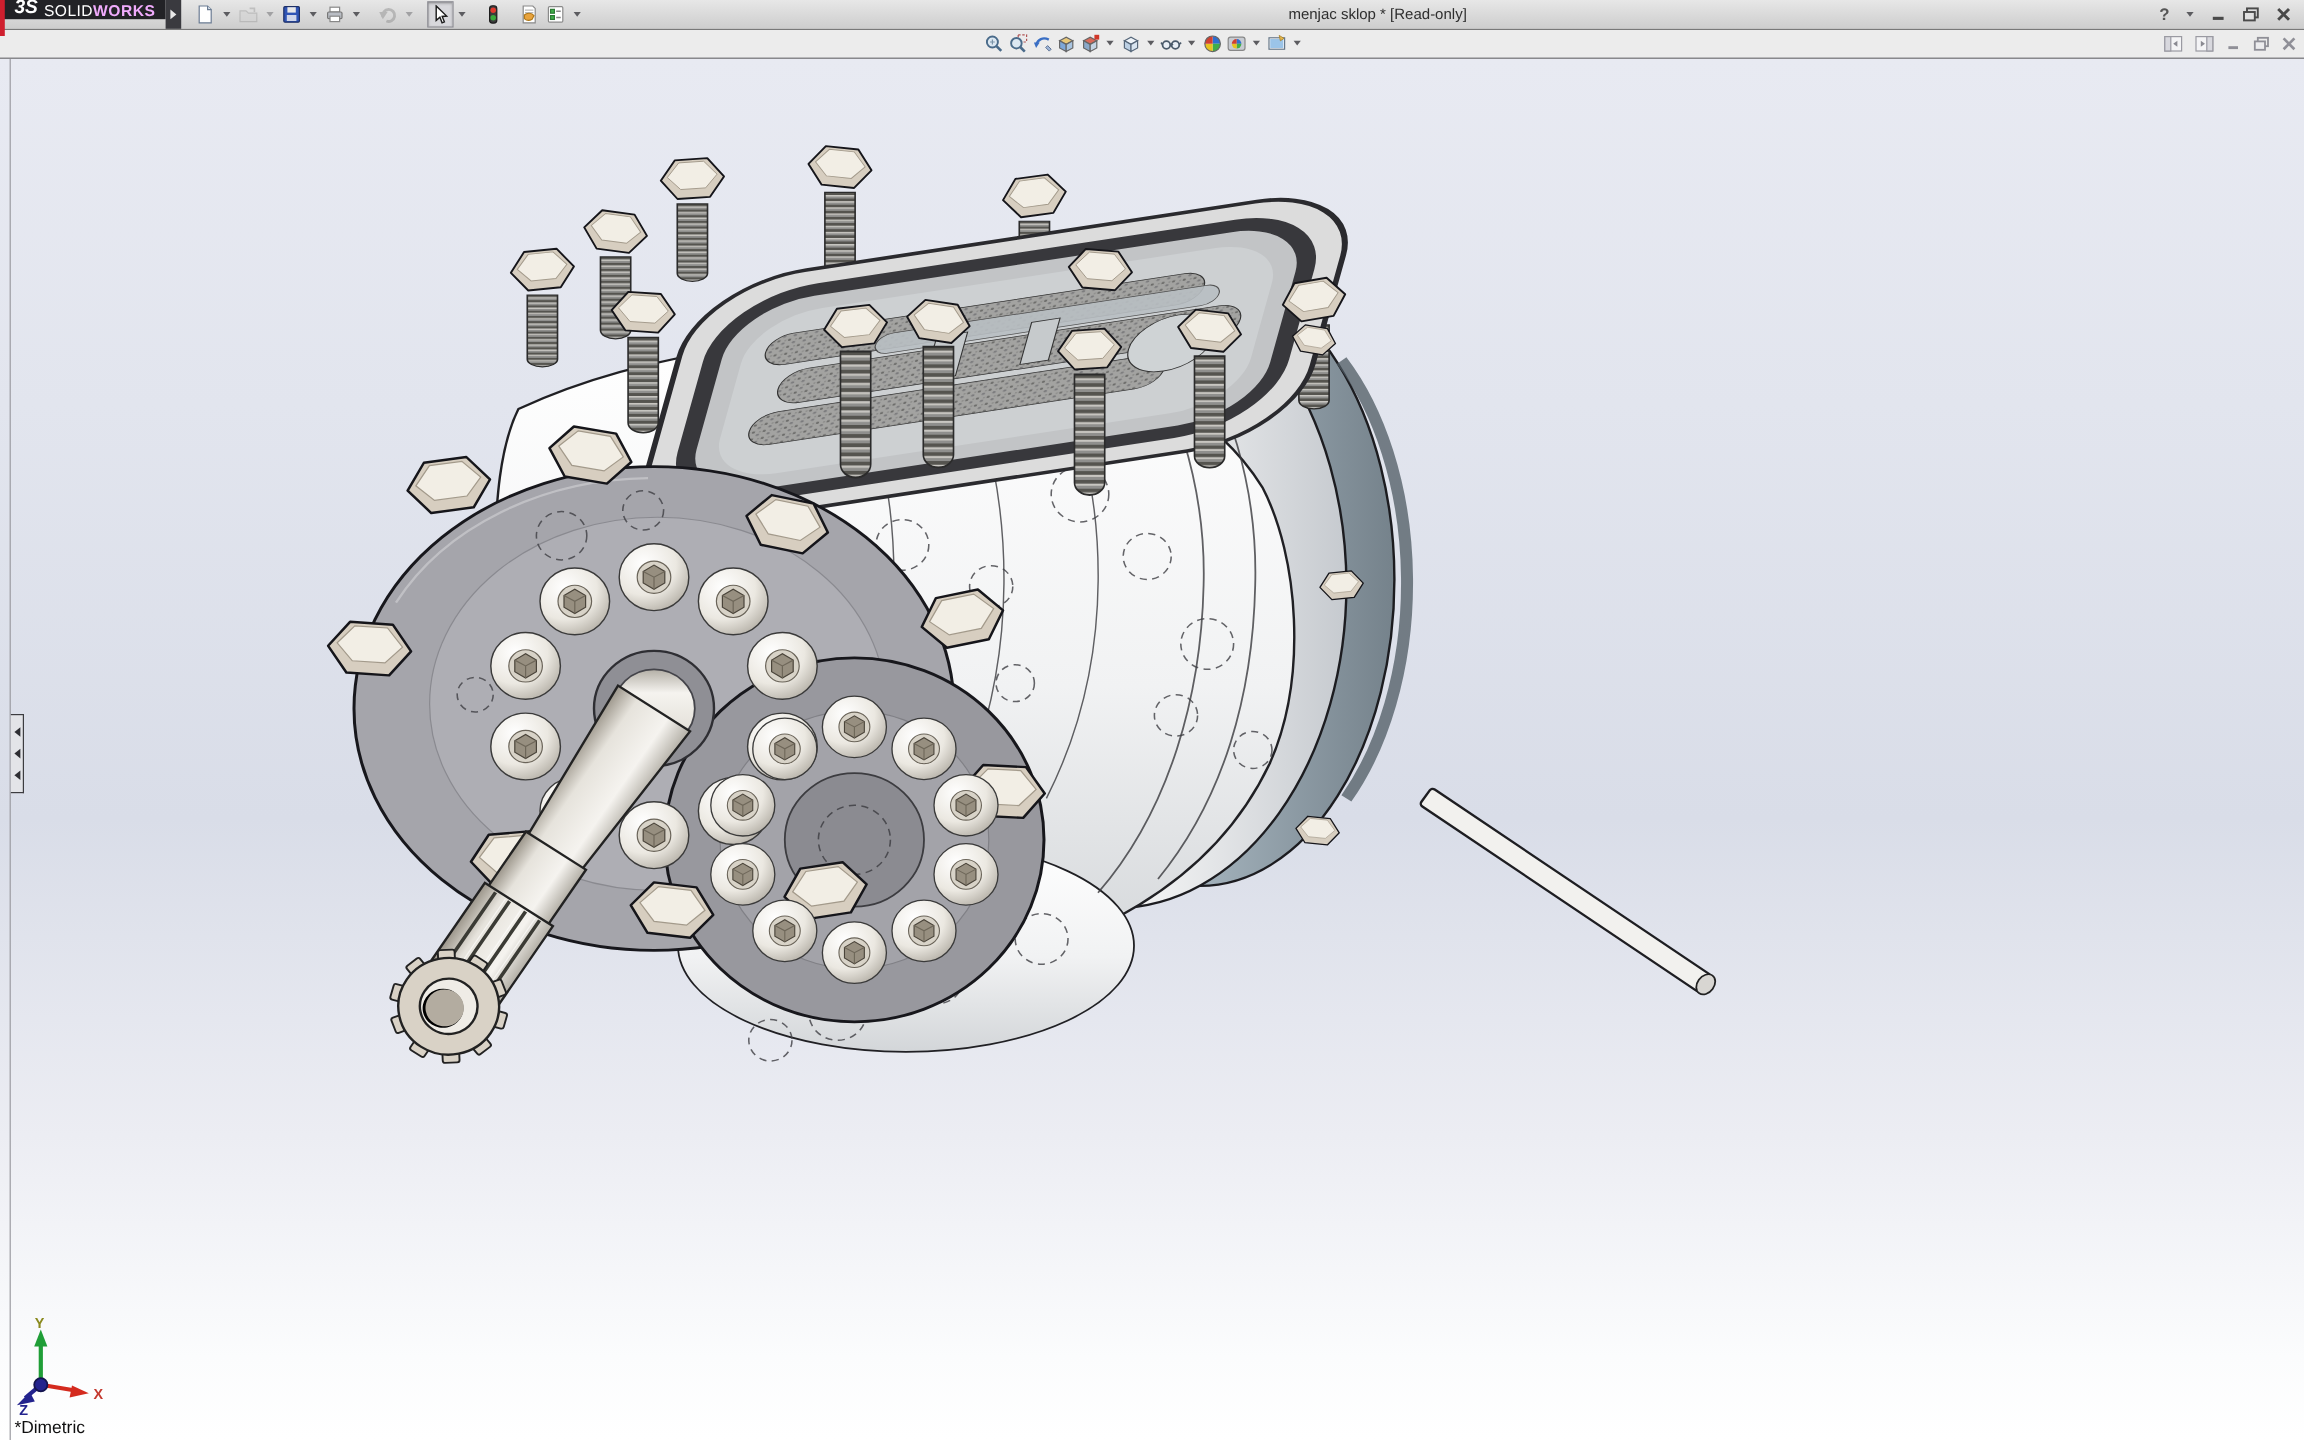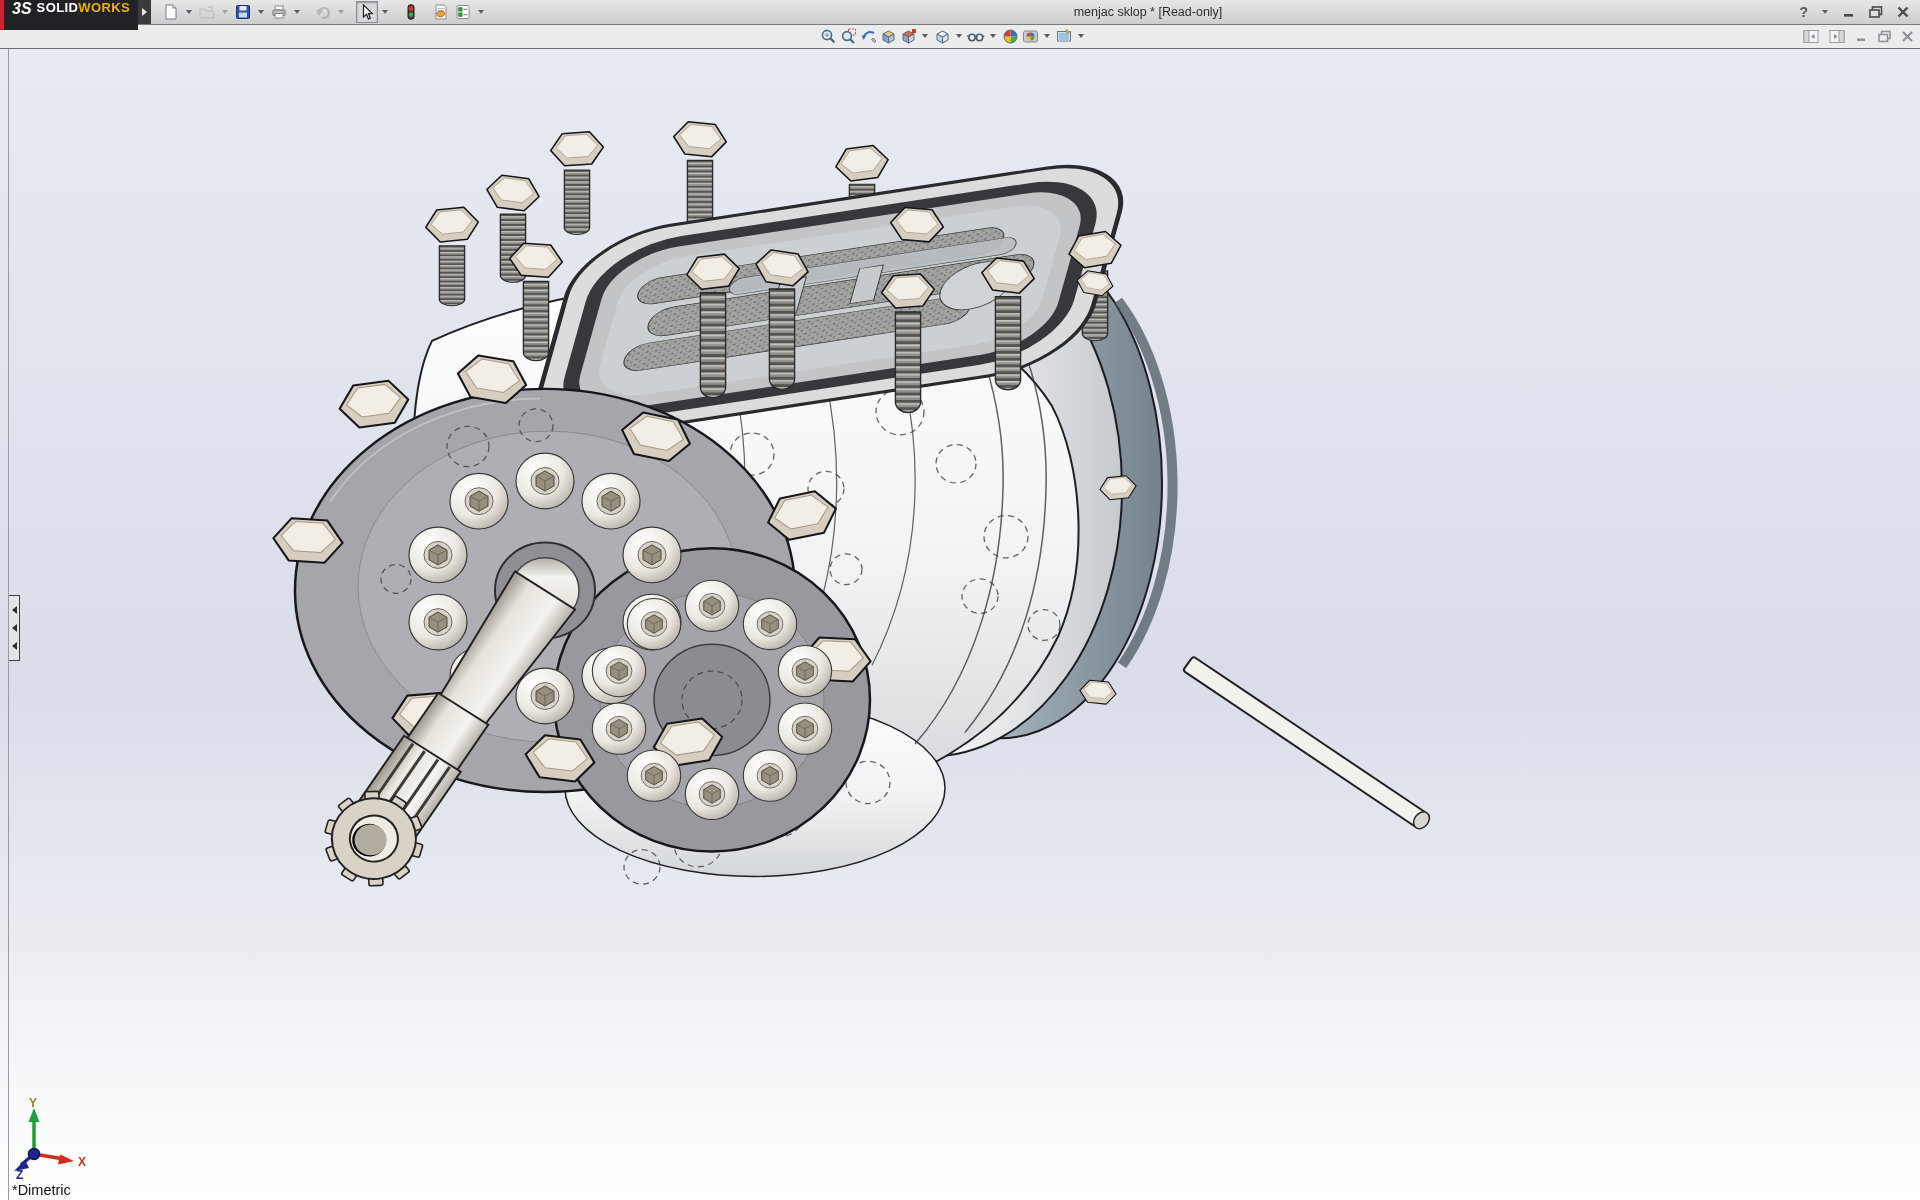--- a/index.html
+++ b/index.html
@@ -2,26 +2,26 @@
 <html><head>
 <meta charset="utf-8">
 <style>
   html,body{margin:0;padding:0}
   body{width:1920px;height:1200px;overflow:hidden;position:relative;
        font-family:"Liberation Sans",sans-serif;background:#fff;-webkit-font-smoothing:antialiased}
 
   
   .titlebar{position:absolute;top:0;left:0;right:0;height:24px;
             background:linear-gradient(#e7e7e7,#cdcdcd);border-bottom:1px solid #787878;z-index:30}
-  .logo{position:absolute;top:0;left:0;width:138px;height:30px;background:#222226;color:#fff;
-        display:flex;align-items:flex-start;padding-left:12px;box-sizing:border-box;z-index:40}
+  .logo{position:absolute;top:0;left:0;width:138px;height:16px;background:#222226;color:#fff;
+        display:flex;align-items:flex-end;padding-left:12px;box-sizing:border-box;z-index:40}
   .logo-red{position:absolute;left:0;top:0;width:4px;height:30px;background:#cf1f2e}
   .brand-prefix{font-style:italic;font-weight:bold;font-size:16px;margin-right:5px}
-  .brand-bold{font-size:13px;font-weight:bold;letter-spacing:.4px}
-  .brand-light{font-size:13px;font-weight:bold;letter-spacing:.4px;color:#eab308}
+  .brand-bold{font-size:13px;font-weight:normal;letter-spacing:.4px}
+  .brand-light{font-size:13px;font-weight:bold;letter-spacing:.4px;color:#f0abfc}
   .menu-tab{position:absolute;left:138px;top:0;width:13px;height:24px;background:#3a3a3f;
             display:flex;align-items:center;justify-content:center;z-index:41}
   .tri-right{width:0;height:0;border-left:5px solid #e8e8e8;border-top:4px solid transparent;border-bottom:4px solid transparent}
 
   .tb{position:absolute;top:0;height:24px;display:flex;align-items:center;z-index:31}
   .main-tb{left:160px}
   .btn{width:22px;height:22px;display:flex;align-items:center;justify-content:center;border:1px solid transparent;box-sizing:border-box}
   .btn.pressed{background:#d8d8dc;border:1px solid #8c8c92;box-shadow:inset 0 1px 2px rgba(0,0,0,.3)}
   .dim{opacity:.45}
   .dd{width:14px;height:22px;display:flex;align-items:center;justify-content:center}

